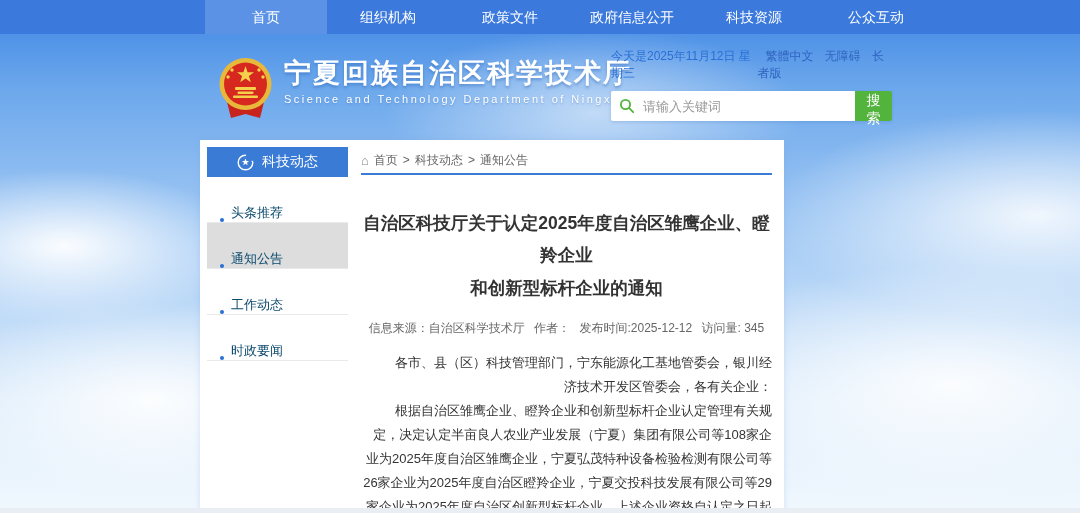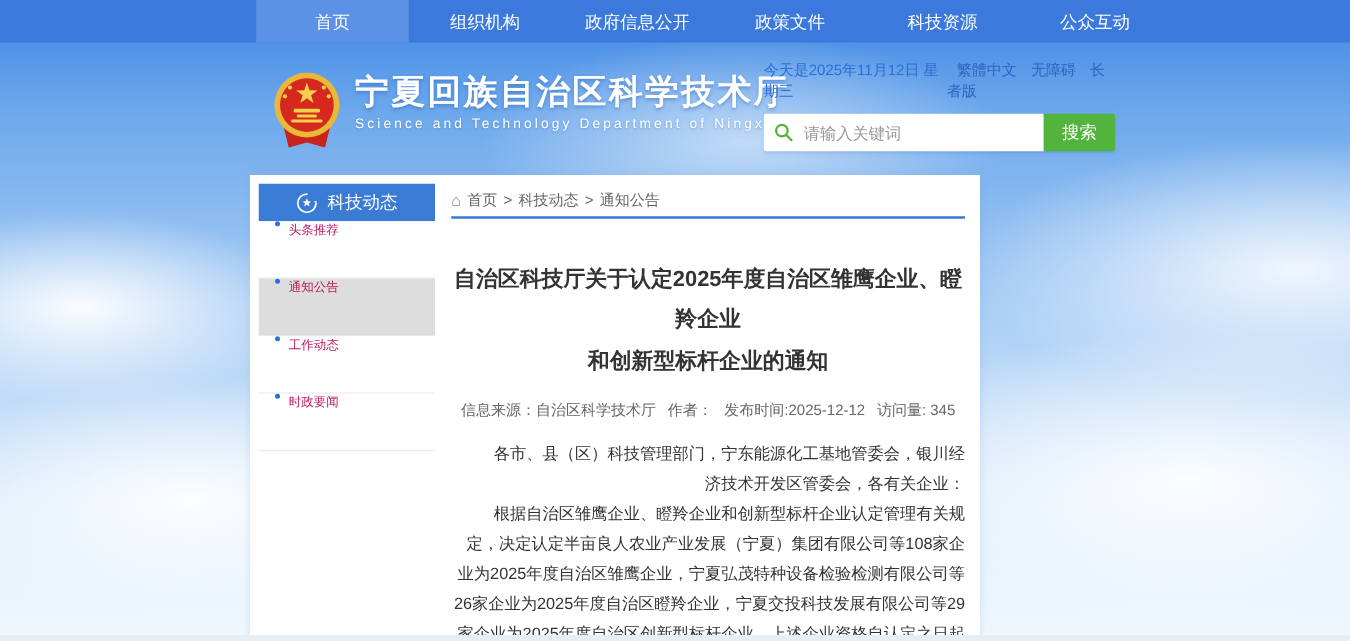--- a/index.html
+++ b/index.html
@@ -26,27 +26,27 @@
   .brand-text .cn{font-size:27px;font-weight:bold;color:#fff;letter-spacing:2px;text-shadow:0 2px 3px rgba(40,90,170,.45);line-height:1.15;}
   .brand-text .en{font-size:11px;color:#fff;letter-spacing:2.5px;margin-top:4px;text-shadow:0 1px 2px rgba(40,90,170,.4);}
   .header-right{position:absolute;left:595px;top:14px;width:281px;}
   .top-links{display:flex;justify-content:space-between;font-size:12px;color:#2a6fd6;}
   .top-links .links span{margin-left:8px;cursor:pointer;color:#2f64c0;}
   .searchbar{margin-top:9px;display:flex;height:30px;box-shadow:0 1px 3px rgba(60,110,180,.25);}
   .search-box{flex:1;background:#fff;display:flex;align-items:center;border-radius:2px 0 0 2px;}
   .search-box svg{margin:0 6px 0 8px;}
   .search-box input{border:0;outline:0;flex:1;font-size:13px;color:#333;background:transparent;font-family:inherit;}
   .search-box input::placeholder{color:#999;}
-  .search-btn{width:57px;background:#52b43c;color:#fff;font-size:14px;border:0;cursor:pointer;border-radius:0 2px 2px 0;font-family:inherit;}
+  .search-btn{width:37px;background:#52b43c;color:#fff;font-size:14px;border:0;cursor:pointer;border-radius:0 2px 2px 0;font-family:inherit;}
   
   .card{position:absolute;left:200px;top:140px;width:584px;height:373px;background:#fff;box-shadow:0 0 6px rgba(120,160,210,.25);display:flex;padding-top:7px;box-sizing:border-box;}
   
   .sidebar{width:141px;margin-left:7px;flex-shrink:0;}
   .sidebar-head{height:30px;background:#3a7bd5;color:#fff;font-size:14px;display:flex;align-items:center;justify-content:center;gap:8px;}
-  .side-item{height:45px;display:flex;align-items:flex-start;border-bottom:1px solid #e9e9e9;font-size:10px;color:#be185d;cursor:pointer;padding-left:13px;background:#fff;}
+  .side-item{height:45px;display:flex;align-items:flex-end;border-bottom:1px solid #e9e9e9;font-size:13px;color:#0c4a6e;cursor:pointer;padding-left:13px;background:#fff;}
   .side-item .dot{width:4px;height:4px;border-radius:50%;background:#2a6fd6;margin-right:7px;flex-shrink:0;}
   .side-item.active{background:#ddd;}
   
   .main{flex:1;margin-left:13px;margin-right:12px;}
   .breadcrumb{height:26px;display:flex;align-items:center;font-size:12px;color:#666;border-bottom:2px solid #3a7bd5;gap:5px;}
   .breadcrumb .home-icon{color:#888;font-size:13px;}
   .crumb{cursor:pointer;}
   .article-title{margin-top:32px;text-align:center;font-size:17.5px;font-weight:bold;color:#333;line-height:1.85;}
   .article-meta{margin-top:16px;text-align:center;font-size:12px;color:#666;}
   .article-meta span{margin:0 3px;}
@@ -54,22 +54,22 @@
   .article-body p{margin:0;text-indent:2em;}
   .footer-strip{position:absolute;left:0;bottom:0;width:1080px;height:5px;background:#e9eef4;}
 </style>
 </head>
 <body>
 
 <div class="topnav">
   <div class="inner">
     <div class="nav-item active">首页</div>
     <div class="nav-item">组织机构</div>
+    <div class="nav-item">政策文件</div>
     <div class="nav-item">政府信息公开</div>
-    <div class="nav-item">政策文件</div>
     <div class="nav-item">科技资源</div>
     <div class="nav-item">公众互动</div>
   </div>
 </div>
 
 <div class="header">
   <div class="brand">
     <svg class="emblem" viewBox="0 0 57 62">
       <path d="M10 44 L14 60 L28.5 56 L43 60 L47 44 Z" fill="#c8231c"></path>
       <circle cx="28.5" cy="26" r="26" fill="#e8b83a"></circle>

